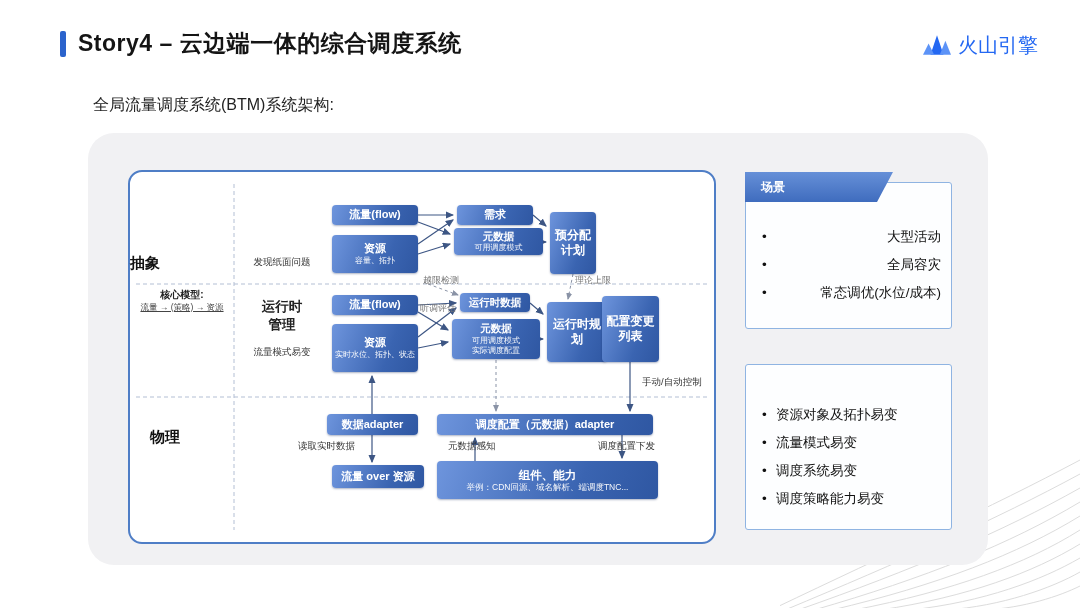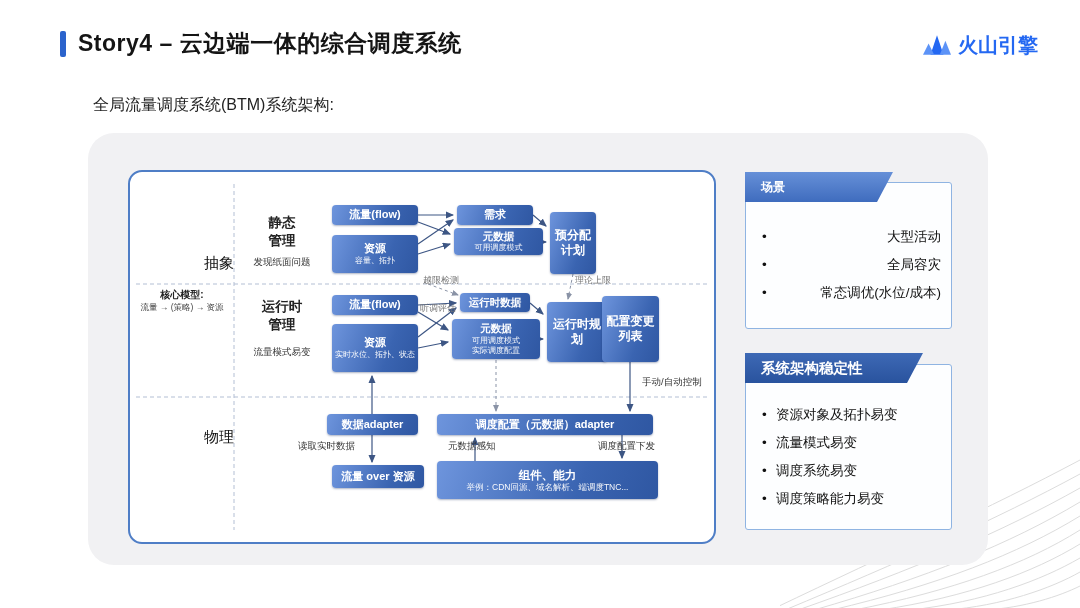--- a/index.html
+++ b/index.html
@@ -8,35 +8,35 @@
     background:#ffffff;
     font-family:"Liberation Sans","DejaVu Sans",sans-serif;
     color:#111;
   }
 
   
   .title-row{position:absolute;left:52px;top:28px;display:flex;align-items:center;gap:12px;z-index:3;padding-left:8px;}
   .title-bar{width:6px;height:26px;background:#2b63cc;border-radius:2px;}
   .title{margin:0;font-size:23px;font-weight:bold;color:#141414;letter-spacing:.5px;}
   .logo{position:absolute;right:42px;top:32px;display:flex;align-items:flex-end;gap:7px;z-index:3;}
-  .logo-text{font-size:20px;font-weight:bold;color:#2468f2;line-height:1;padding-bottom:2px;}
+  .logo-text{font-size:20px;font-weight:normal;color:#2468f2;line-height:1;padding-bottom:2px;}
   .subtitle{position:absolute;left:93px;top:95px;font-size:16px;color:#222;z-index:3;}
 
   
   .canvas{position:absolute;left:88px;top:133px;width:900px;height:432px;background:#f1f1f3;border-radius:26px;z-index:1;}
 
   
   .diagram{position:absolute;left:40px;top:37px;width:584px;height:370px;background:#fff;
     border:2px solid #4f7ec6;border-radius:14px;}
   .overlay{position:absolute;left:0;top:0;width:584px;height:370px;pointer-events:none;}
 
-  .axis-label{position:absolute;font-weight:normal;font-size:15px;color:#111;text-align:right;}
+  .axis-label{position:absolute;font-weight:bold;font-size:15px;color:#111;text-align:left;}
   .core-model{position:absolute;text-align:center;line-height:1.35;}
   .core-model .cm1{display:block;font-size:10px;font-weight:bold;color:#222;}
-  .core-model .cm2{display:block;font-size:8.5px;color:#444;}
+  .core-model .cm2{display:block;font-size:8.5px;color:#444;text-decoration:underline;}
 
   .rt{position:absolute;text-align:center;font-weight:bold;font-size:13.5px;color:#222;line-height:1.3;}
   .rt .w{margin:0 auto;word-break:break-all;}
   .rt-static .w{width:30px;}
   .rt-runtime .w{width:44px;}
   .row-sub{position:absolute;text-align:center;font-size:9.5px;color:#333;}
 
   .bbox{position:absolute;background:linear-gradient(110deg,#6e95dd 0%,#3a64b1 65%,#2f57a2 100%);
     color:#fff;border-radius:4px;display:flex;flex-direction:column;align-items:center;justify-content:center;
     text-align:center;line-height:1.25;box-shadow:0 1px 2px rgba(20,40,90,.35);padding:2px;box-sizing:border-box;
@@ -132,25 +132,22 @@
           <path d="M298,112 L328,123" marker-end="url(#ahg)"></path>
           <path d="M366,188 L366,239" marker-end="url(#ahg)"></path>
         </g>
       </svg>
 
       <div class="axis-label" style="left:0;top:82px;width:104px;">抽象</div>
       <div class="core-model" style="left:2px;top:116px;width:100px;">
         <span class="cm1">核心模型:</span>
         <span class="cm2">流量 → (策略) → 资源</span>
       </div>
-      <div class="axis-label" style="left:0;top:256px;width:104px;">物理</div>
-
-      <div class="rt rt-static" style="left:104px;top:42px;width:96px;">
-        <div class="w">静态管理</div>
-      </div>
+      <div class="axis-label" style="left:0;top:256px;width:104px;padding-left:20px;">物理</div>
+
       <div class="row-sub" style="left:104px;top:84px;width:96px;">发现纸面问题</div>
 
       <div class="rt rt-runtime" style="left:104px;top:126px;width:96px;">
         <div class="w">运行时管理</div>
       </div>
       <div class="row-sub" style="left:104px;top:174px;width:96px;">流量模式易变</div>
 
       <div class="bbox" style="left:202px;top:33px;width:86px;height:20px;">
         <span class="t1">流量(flow)</span>
       </div>
@@ -224,21 +221,20 @@
     <div class="panel-header ph1">场景</div>
 
     <div class="panel-body pb2">
       <ul>
         <li>资源对象及拓扑易变</li>
         <li>流量模式易变</li>
         <li>调度系统易变</li>
         <li>调度策略能力易变</li>
       </ul>
     </div>
-    <div class="panel-header ph2">系统架构稳定性</div>
 
   </div>
 
   <svg class="waves" width="300" height="150" viewBox="0 0 300 150">
     <g stroke="#dcdcdc" fill="none" stroke-width="1">
       <path d="M300,2 C210,50 110,95 -5,150"></path>
       <path d="M300,16 C215,62 120,104 5,152"></path>
       <path d="M300,30 C222,74 132,112 18,152"></path>
       <path d="M300,44 C230,86 145,120 34,152"></path>
       <path d="M300,58 C238,96 158,127 52,152"></path>

